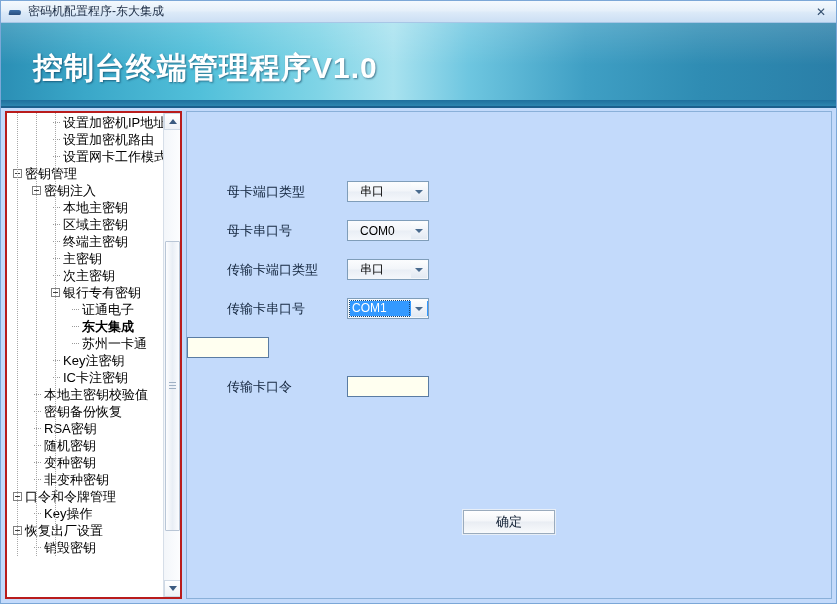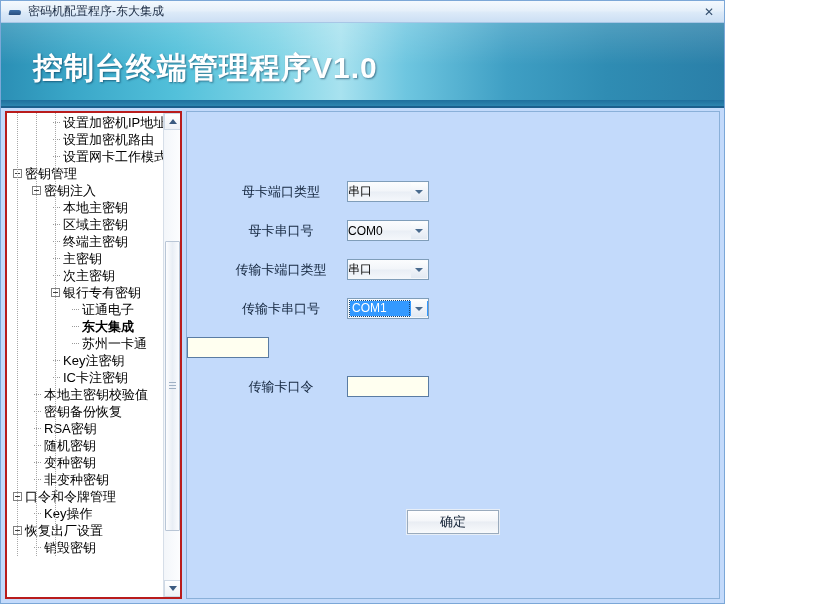--- a/index.html
+++ b/index.html
@@ -15,21 +15,21 @@
     width: 837px;
     height: 604px;
     overflow: hidden;
     background: #ffffff;
   }
 
   
   .window {
     position: absolute;
     left: 0; top: 0;
-    width: 725px; height: 604px;
+    width: 837px; height: 604px;
     box-sizing: border-box;
     border: 1px solid #7ba7d7;
     background: #c3dafb;
     display: flex;
     flex-direction: column;
   }
 
   
   .titlebar {
     position: relative;
@@ -284,21 +284,21 @@
   }
   .form-row {
     position: relative;
     height: 39px;
     display: flex;
     align-items: center;
   }
   .form-label {
     width: 120px;
     flex: 0 0 120px;
-    text-align: center;
+    text-align: left;
     padding-right: 12px;
     box-sizing: border-box;
     font-size: 13px;
     color: #12243c;
     white-space: nowrap;
     margin-left: 40px;
   }
   .control {
     position: relative;
     width: 82px;
@@ -306,21 +306,21 @@
     box-sizing: border-box;
   }
   .combo {
     position: relative;
     width: 82px; height: 21px;
     box-sizing: border-box;
     border: 1px solid #7f9db9;
     background: linear-gradient(to bottom, #fbfcfe 0%, #f2f5f9 48%, #e9eef5 52%, #f4f7fb 100%);
     display: flex;
     align-items: center;
-    padding-left: 0;
+    padding-left: 12px;
   }
   .combo-text {
     font-size: 12px;
     color: #000;
     white-space: nowrap;
   }
   .combo.selected .combo-text {
     background: #3399ff;
     color: #ffffff;
     padding: 1px 2px;

